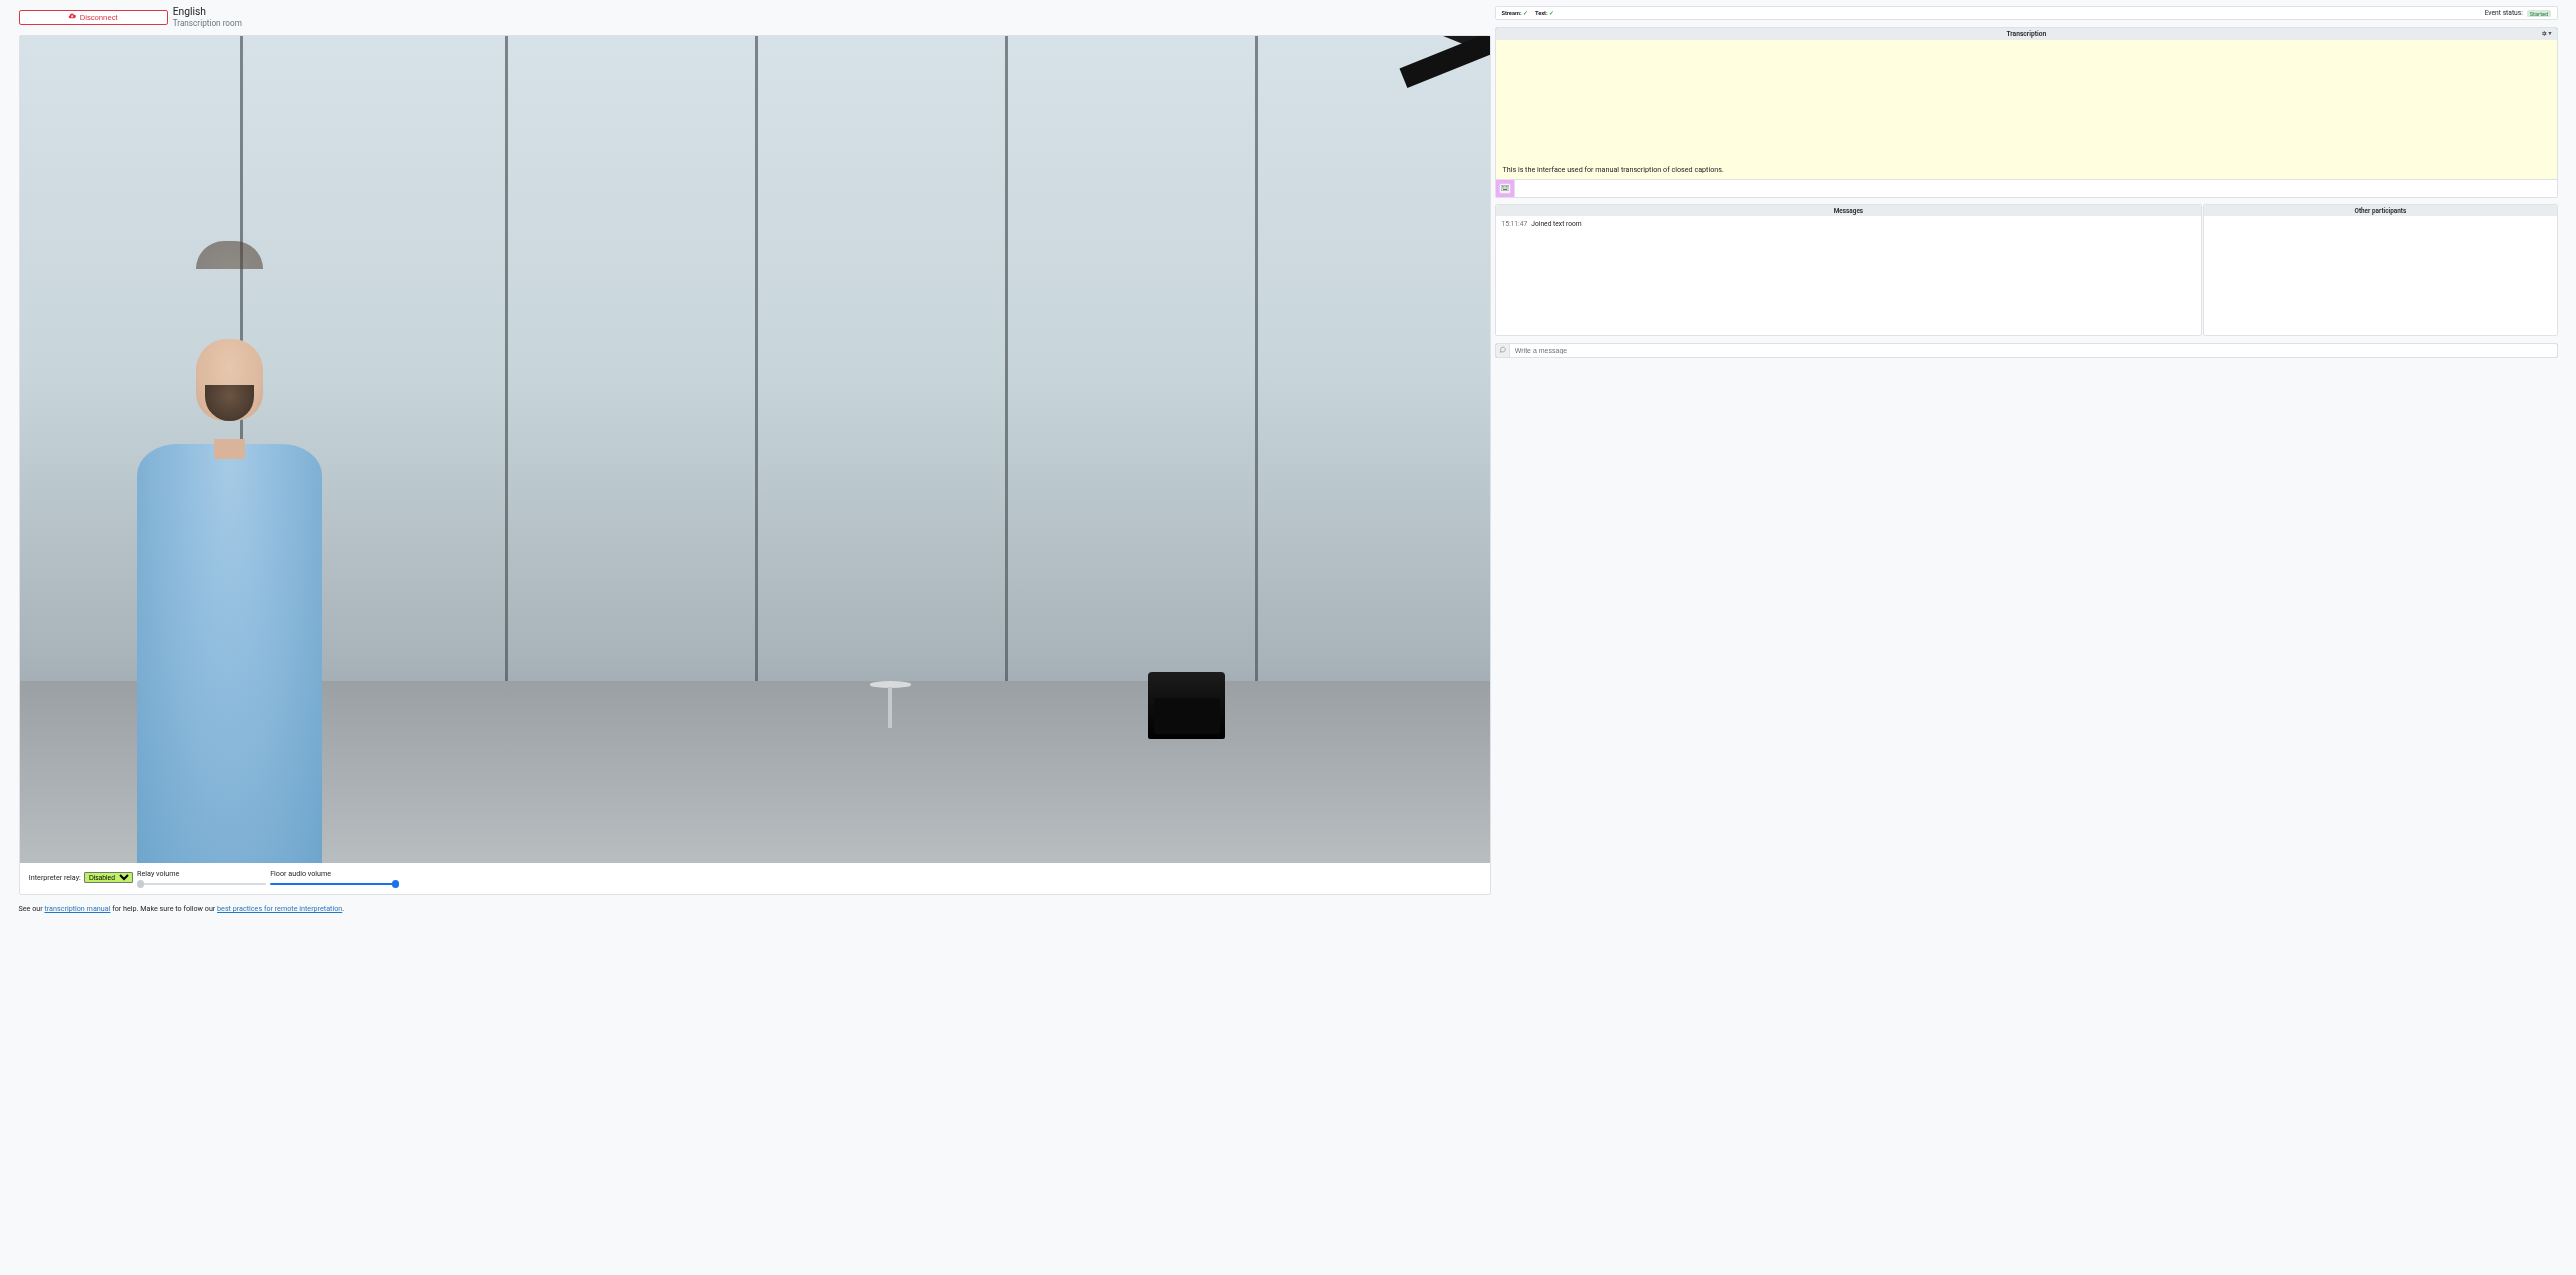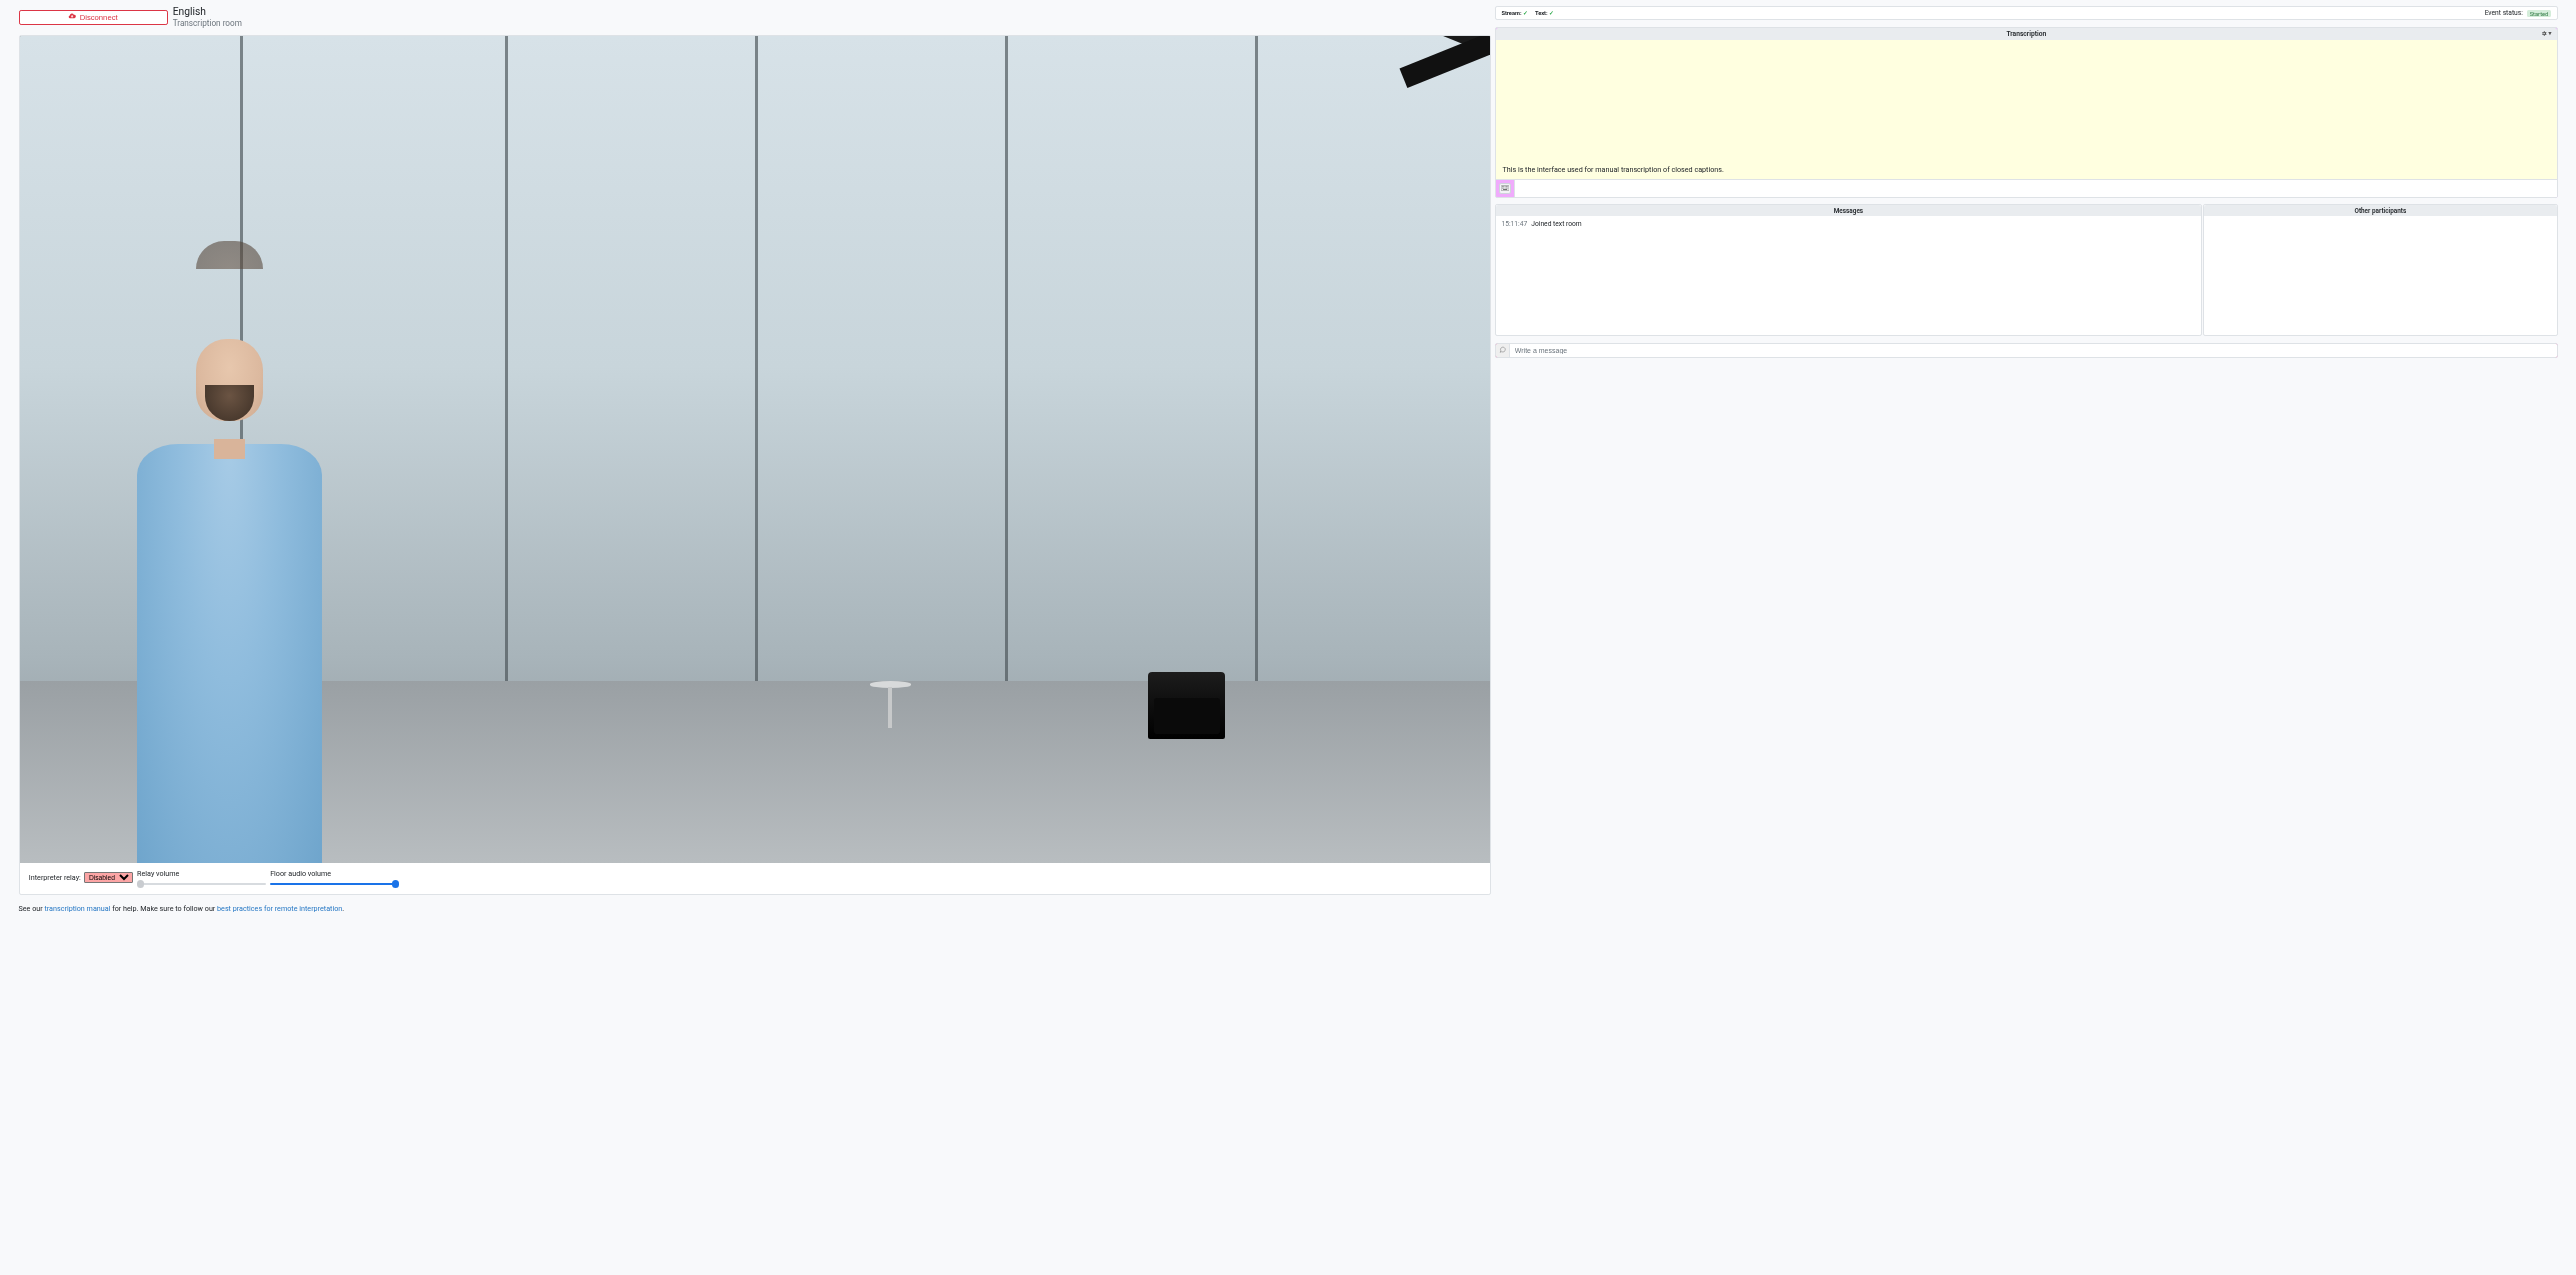--- a/index.html
+++ b/index.html
@@ -135,42 +135,42 @@
     background: radial-gradient(ellipse at 50% 30%, #6b5443 0%, #4a3a2e 70%);
     border-radius: 0 0 26px 26px;
   }
 
   .controls {
     padding: 6.2px 9.3px 7.2px;
     display:flex; flex-direction:row; gap:4.1px;
   }
   .ctrl-row { display:flex; align-items:center; gap:3.1px; font-size:7.2px; }
   .ctrl-row select {
-    font-size: 6.7px; border:0.5px solid #767676; background:#fca5a5; border-radius:1px;
+    font-size: 6.7px; border:0.5px solid #767676; background:#bef264; border-radius:1px;
   }
   .slider-label { font-size:7.2px; }
   .slider {
     -webkit-appearance:none; appearance:none; width:100%; height:2.1px;
     border-radius:1.5px; outline:none;
   }
   .slider.blue { background: linear-gradient(to right, #1a73e8 99%, #d7dbdf 99%); }
   .slider.gray { background: #d7dbdf; }
   .slider::-webkit-slider-thumb{
     -webkit-appearance:none; width:7.2px; height:7.2px; border-radius:50%;
     background:#1a73e8; cursor:pointer;
   }
   .slider.gray::-webkit-slider-thumb{ background:#c9ccd0; }
   .slider::-moz-range-thumb{
     width:7.2px; height:7.2px; border:none; border-radius:50%;
     background:#1a73e8; cursor:pointer;
   }
   .slider.gray::-moz-range-thumb{ background:#c9ccd0; }
 
   .help-text { font-size:7.2px; margin-top:9.3px; color:#212529; }
-  .help-text a { color:#2577c4; cursor:pointer; }
+  .help-text a { color:#2577c4; text-decoration:underline; cursor:pointer; }
 
   
   .status-bar {
     background:#fff; border:0.5px solid #dee2e6; border-radius:2.1px;
     padding:2.1px 5.2px; display:flex; align-items:center; justify-content:space-between;
     font-size:5.7px;
   }
   .status-left { display:flex; gap:7.2px; }
   .status-left b { font-weight:700; }
   .check-icon { color:#28a745; font-weight:bold; }

